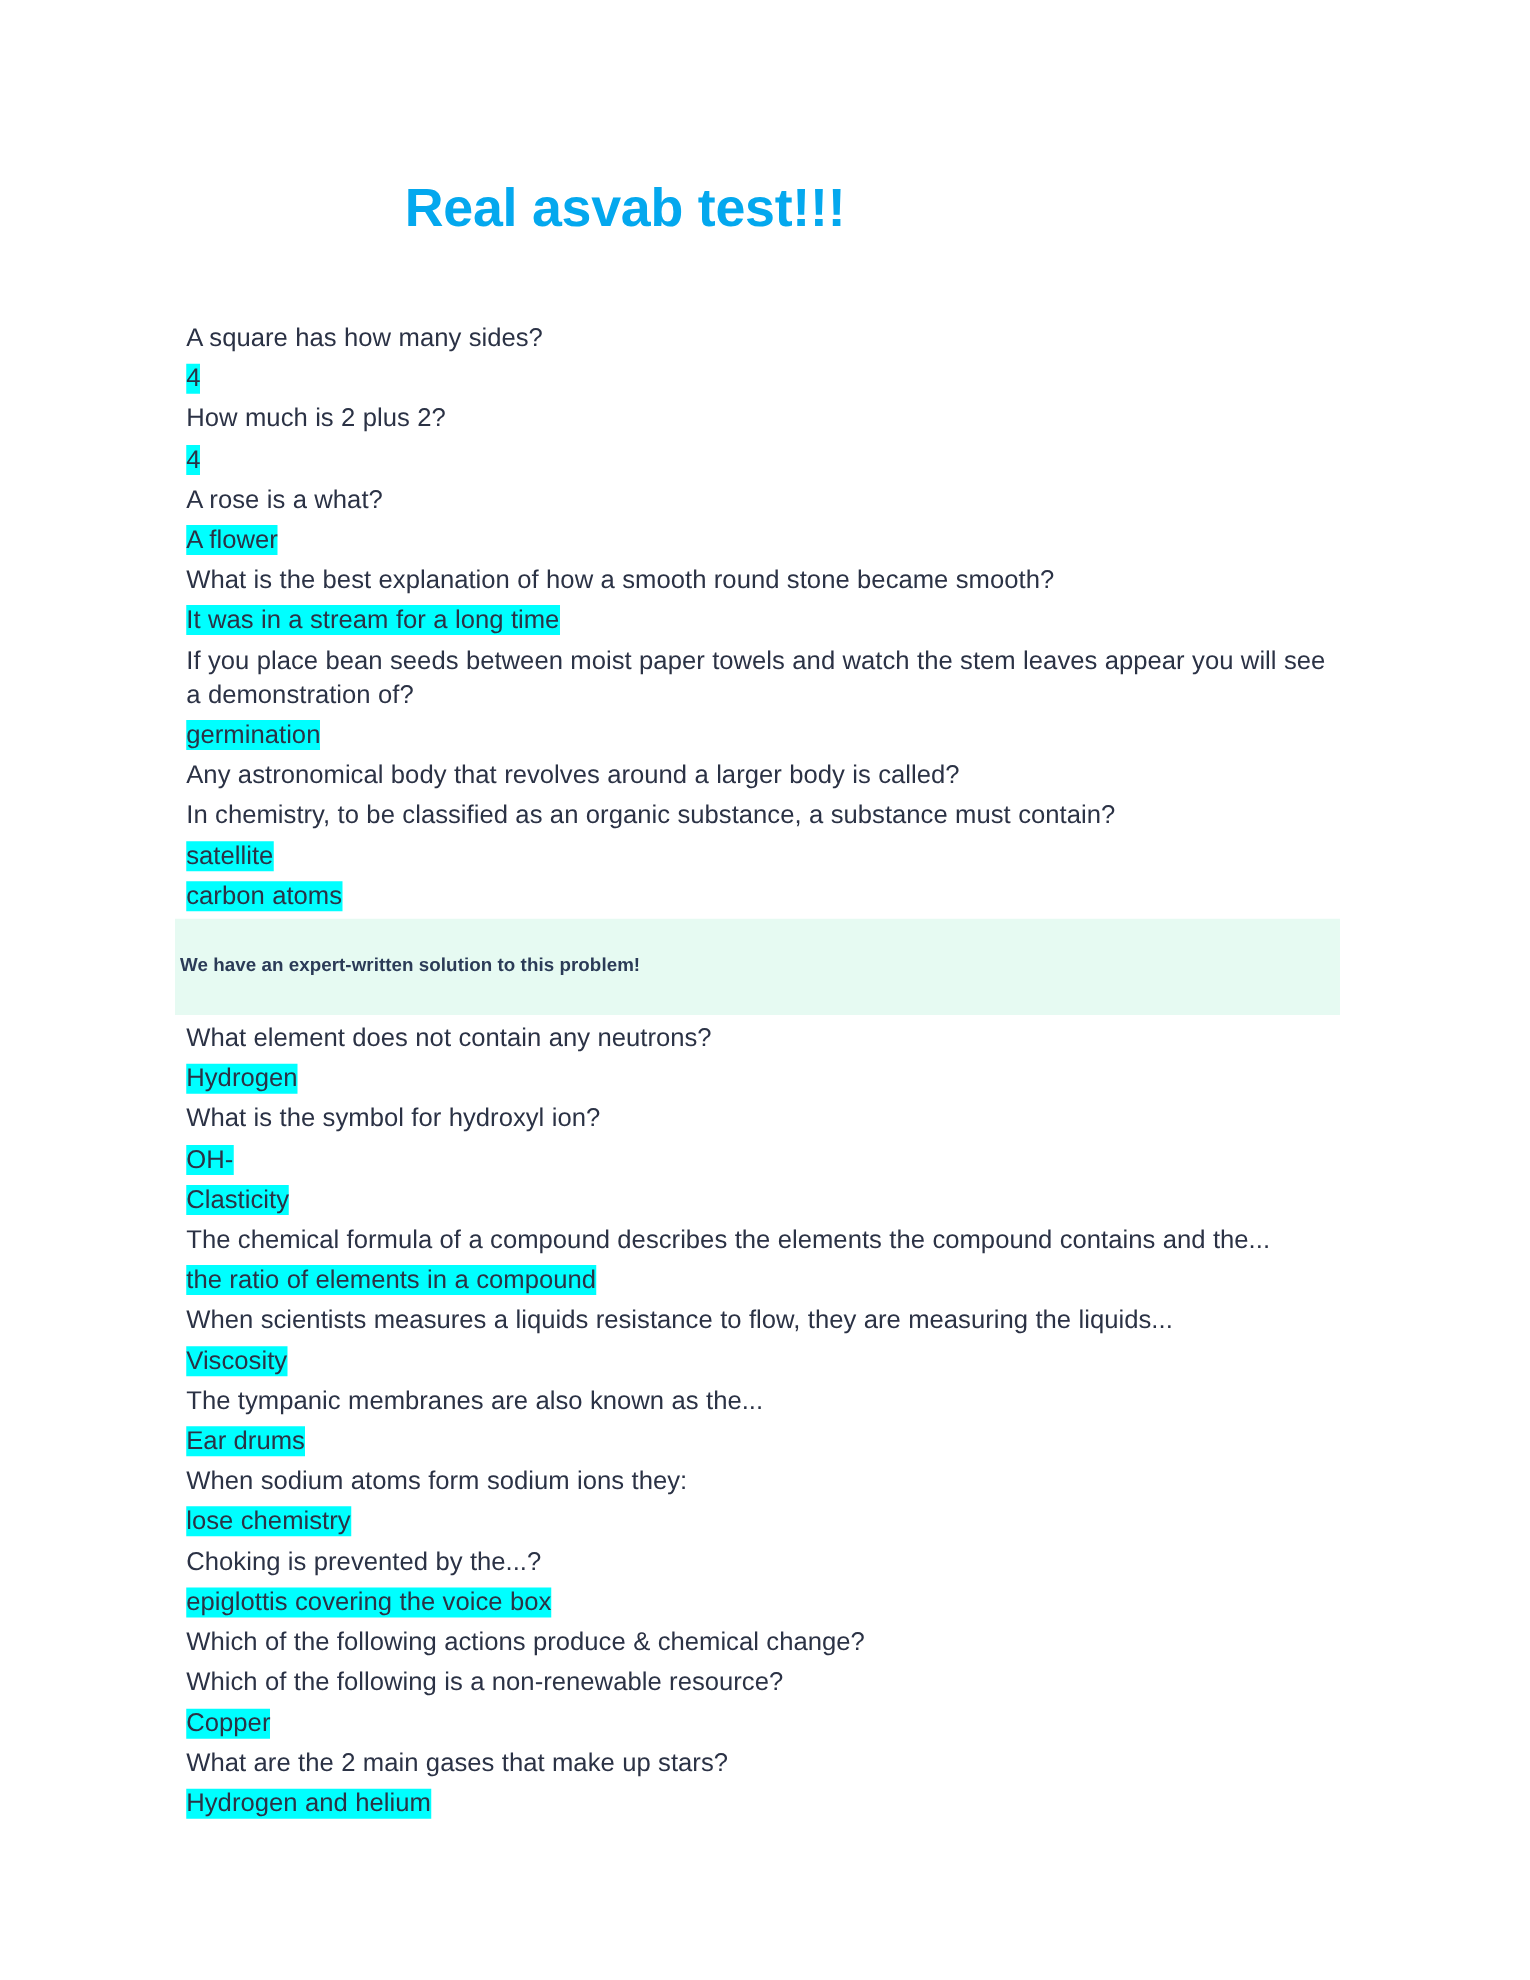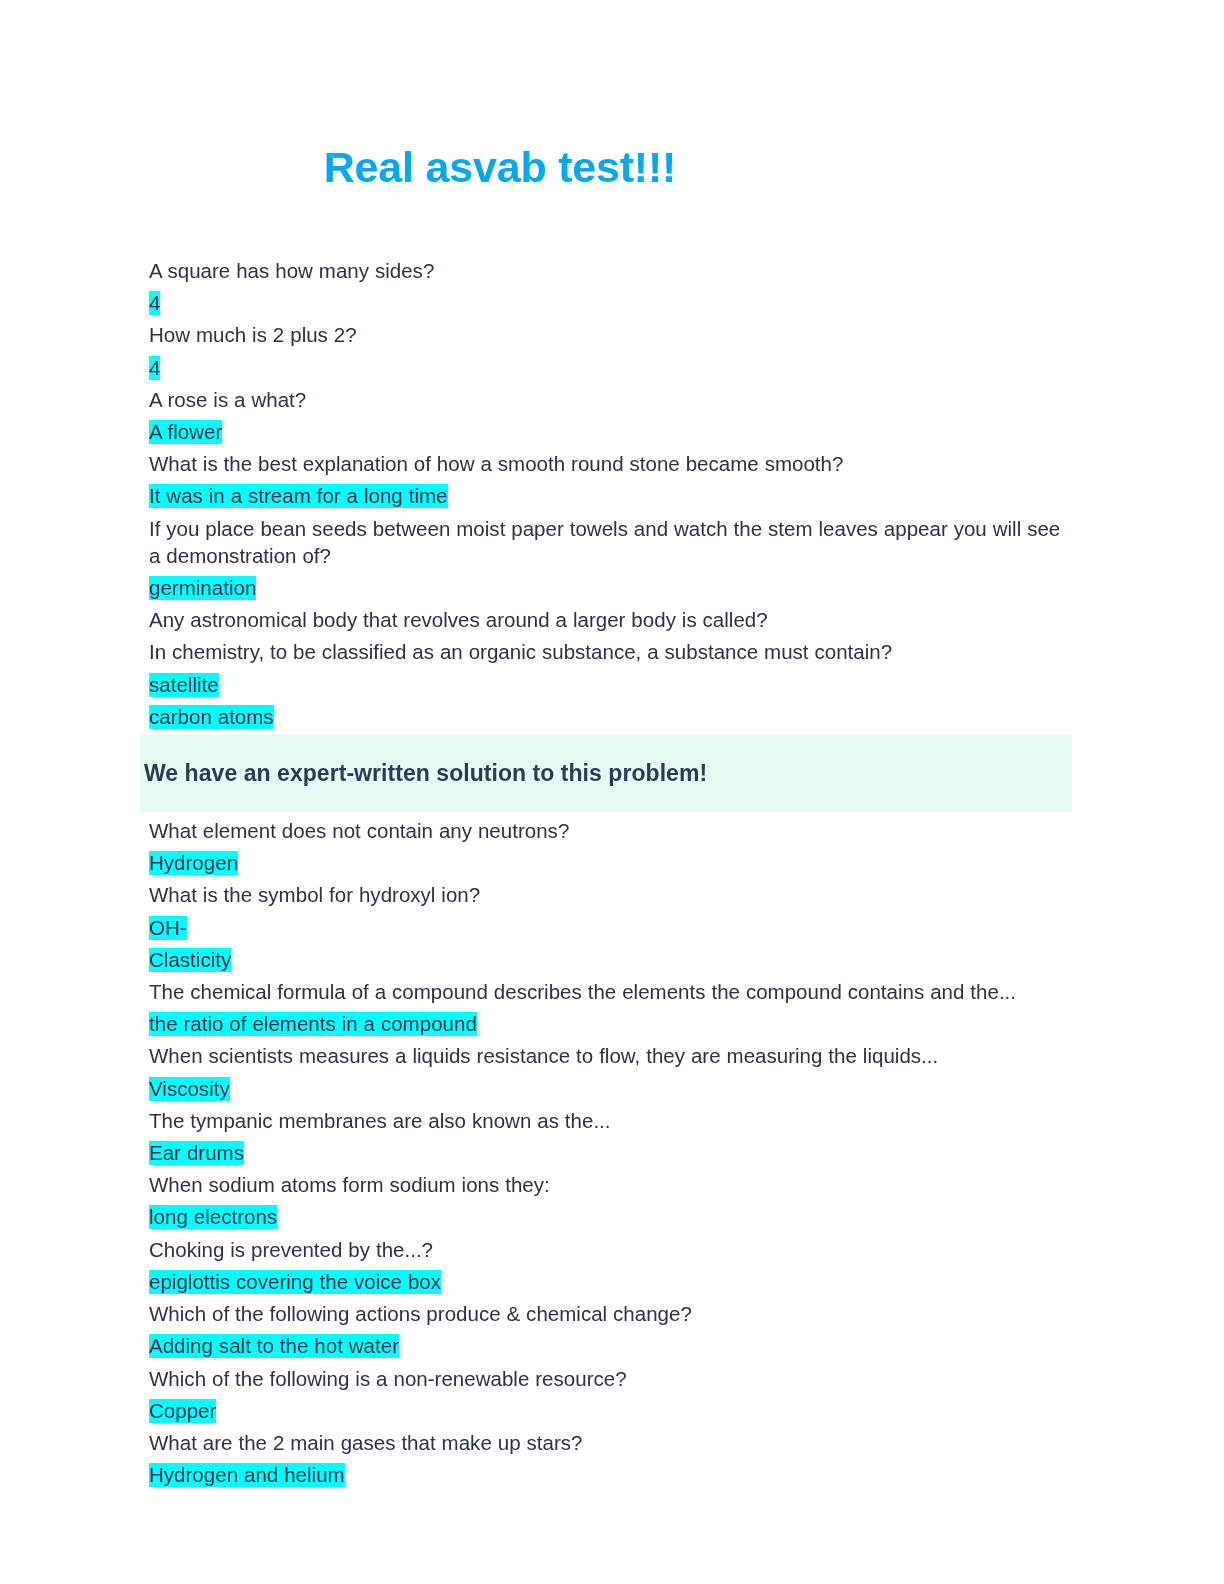--- a/index.html
+++ b/index.html
@@ -65,21 +65,21 @@
   .promo-banner {
     background: #e6faf2;
     margin: 0;
     padding: 26px 0 27px 0;
     width: 932px;
     position: relative;
     left: -4px;
   }
 
   .promo-banner-text {
-    font-size: 23px;
+    font-size: 15px;
     line-height: 24px;
     font-weight: bold;
     color: #2b3b57;
     margin: 0;
     padding-left: 4px;
     letter-spacing: 0.05px;
   }
 </style>
 </head>
 <body>
@@ -117,25 +117,24 @@
         <p class="qa-line">What is the symbol for hydroxyl ion?</p>
         <p class="qa-line"><span class="hl">OH-</span></p>
         <p class="qa-line"><span class="hl">Clasticity</span></p>
         <p class="qa-line">The chemical formula of a compound describes the elements the compound contains and the...</p>
         <p class="qa-line"><span class="hl">the ratio of elements in a compound</span></p>
         <p class="qa-line">When scientists measures a liquids resistance to flow, they are measuring the liquids...</p>
         <p class="qa-line"><span class="hl">Viscosity</span></p>
         <p class="qa-line">The tympanic membranes are also known as the...</p>
         <p class="qa-line"><span class="hl">Ear drums</span></p>
         <p class="qa-line">When sodium atoms form sodium ions they:</p>
-        <p class="qa-line"><span class="hl">long electrons</span></p>
+        <p class="qa-line"><span class="hl">lose chemistry</span></p>
         <p class="qa-line">Choking is prevented by the...?</p>
         <p class="qa-line"><span class="hl">epiglottis covering the voice box</span></p>
         <p class="qa-line">Which of the following actions produce &amp; chemical change?</p>
-        <p class="qa-line"><span class="hl">Adding salt to the hot water</span></p>
         <p class="qa-line">Which of the following is a non-renewable resource?</p>
         <p class="qa-line"><span class="hl">Copper</span></p>
         <p class="qa-line">What are the 2 main gases that make up stars?</p>
         <p class="qa-line"><span class="hl">Hydrogen and helium</span></p>
       </div>
 
   </div>
 
 </div>
 

